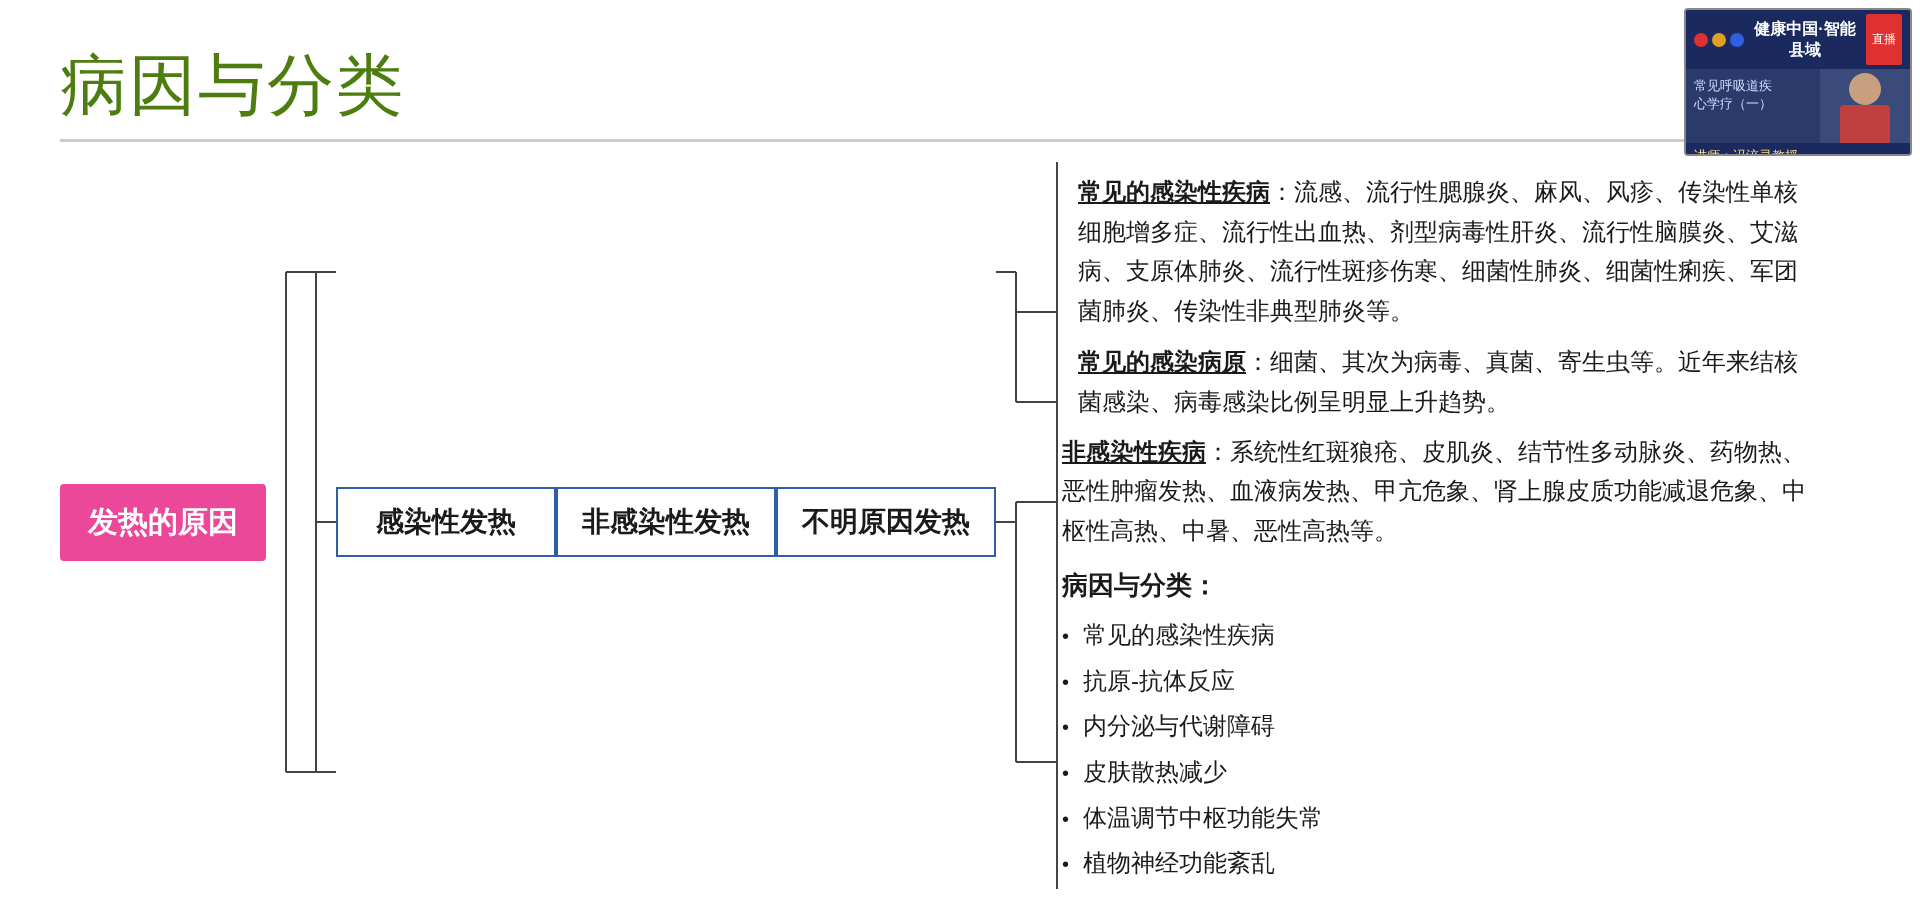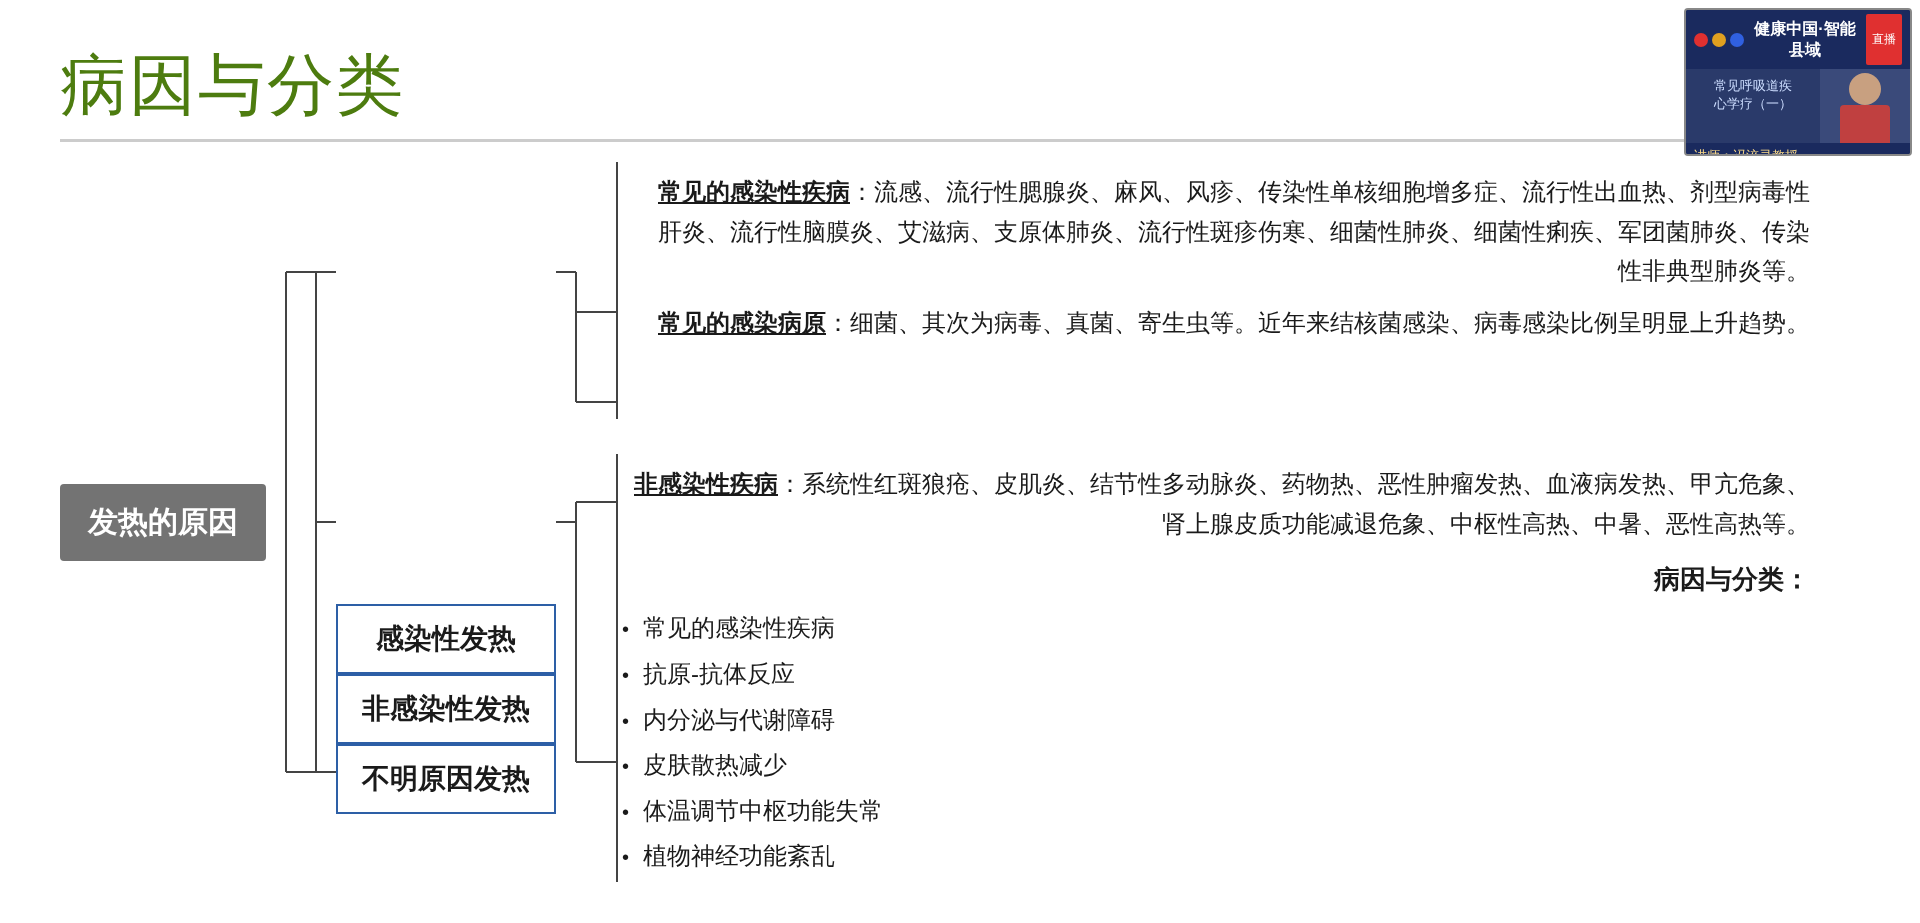--- a/index.html
+++ b/index.html
@@ -32,21 +32,21 @@
     }
     .title-underline {
       height: 3px;
       background: #cccccc;
       margin-top: 8px;
       width: 100%;
     }
 
     
     .root-box {
-      background: #737373;
+      background: #ec4899;
       color: #ffffff;
       font-size: 30px;
       font-weight: bold;
       padding: 18px 28px;
       border-radius: 4px;
       white-space: nowrap;
       flex-shrink: 0;
     }
 
     .category-box {
@@ -208,21 +208,21 @@
     <div class="video-top-bar">
       <div class="video-icons-left">
         <div class="video-icon-dot red"></div>
         <div class="video-icon-dot"></div>
         <div class="video-icon-dot blue"></div>
       </div>
       <div class="video-title-text">健康中国·智能县域</div>
       <div class="video-live-badge">直播</div>
     </div>
     <div class="video-content-area">
-      <div style="flex:1; padding:4px 20px; display:flex; flex-direction:column; justify-content:flex-end;">
+      <div style="flex:1; padding:4px 0; display:flex; flex-direction:column; justify-content:flex-end;">
         <div class="video-subtitle-text">
           <span>常见呼吸道疾</span><br>
           <span>心学疗（一）</span>
         </div>
       </div>
       <div class="video-person-area">
         <div style="display:flex; flex-direction:column; align-items:center; gap:0;">
           <div class="video-person-head"></div>
           <div class="video-person-body"></div>
         </div>
@@ -243,21 +243,21 @@
 
       <line x1="50" y1="110" x2="70" y2="110" stroke="#444" stroke-width="2"></line>
       <line x1="50" y1="360" x2="70" y2="360" stroke="#444" stroke-width="2"></line>
       <line x1="50" y1="610" x2="70" y2="610" stroke="#444" stroke-width="2"></line>
 
       <line x1="20" y1="110" x2="50" y2="110" stroke="#444" stroke-width="2"></line>
       <line x1="20" y1="610" x2="50" y2="610" stroke="#444" stroke-width="2"></line>
       <line x1="20" y1="110" x2="20" y2="610" stroke="#444" stroke-width="2"></line>
     </svg>
 
-    <div style="display:flex; flex-direction:column; justify-content:flex-end; height:720px; padding: 68px 0; flex-shrink:0;">
+    <div style="display:flex; flex-direction:row; justify-content:center; height:720px; padding: 68px 0; flex-shrink:0;">
 
       <div style="display:flex; align-items:center;">
         <div class="category-box">感染性发热</div>
       </div>
 
       <div style="display:flex; align-items:center;border-radius:14px;">
         <div class="category-box">非感染性发热</div>
       </div>
 
       <div style="display:flex; align-items:center;">
@@ -274,21 +274,21 @@
       <line x1="20" y1="240" x2="60" y2="240" stroke="#444" stroke-width="2"></line>
 
       <line x1="0" y1="360" x2="20" y2="360" stroke="#444" stroke-width="2"></line>
       <line x1="20" y1="340" x2="20" y2="600" stroke="#444" stroke-width="2"></line>
       <line x1="20" y1="340" x2="60" y2="340" stroke="#444" stroke-width="2"></line>
       <line x1="20" y1="600" x2="60" y2="600" stroke="#444" stroke-width="2"></line>
 
       <line x1="0" y1="610" x2="20" y2="610" stroke="#444" stroke-width="0"></line>
     </svg>
 
-    <div style="flex:1; display:flex; flex-direction:column; height:720px; gap:0; padding: 0 0 0 0; text-align: right;">
+    <div style="flex:1; display:flex; flex-direction:column; height:720px; gap:0; padding: 0 0 0 0;">
 
       <div style="height:290px; display:flex; align-items:flex-start; padding-top:10px; border-left:2px solid #444;">
         <div class="content-panel-inner" style="padding-left:20px;">
           <div>
             <span class="label-bold">常见的感染性疾病</span><span>：流感、流行性腮腺炎、麻风、风疹、传染性单核细胞增多症、流行性出血热、剂型病毒性肝炎、流行性脑膜炎、艾滋病、支原体肺炎、流行性斑疹伤寒、细菌性肺炎、细菌性痢疾、军团菌肺炎、传染性非典型肺炎等。</span>
           </div>
           <div style="margin-top:12px;">
             <span class="label-bold">常见的感染病原</span><span>：细菌、其次为病毒、真菌、寄生虫等。近年来结核菌感染、病毒感染比例呈明显上升趋势。</span>
           </div>
         </div>

